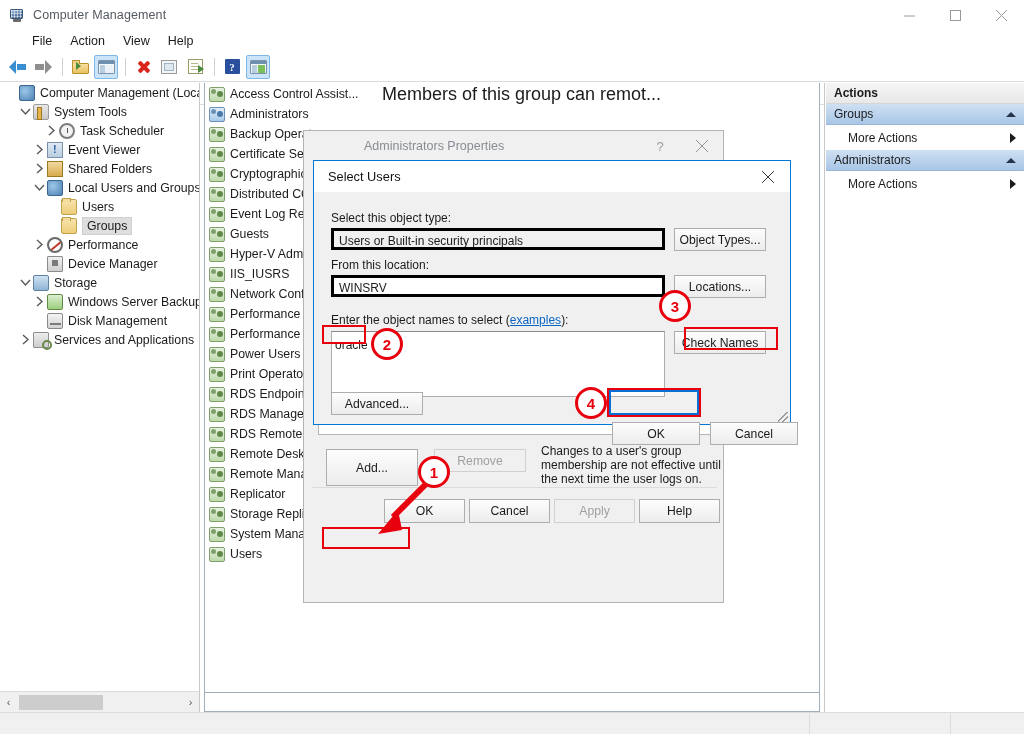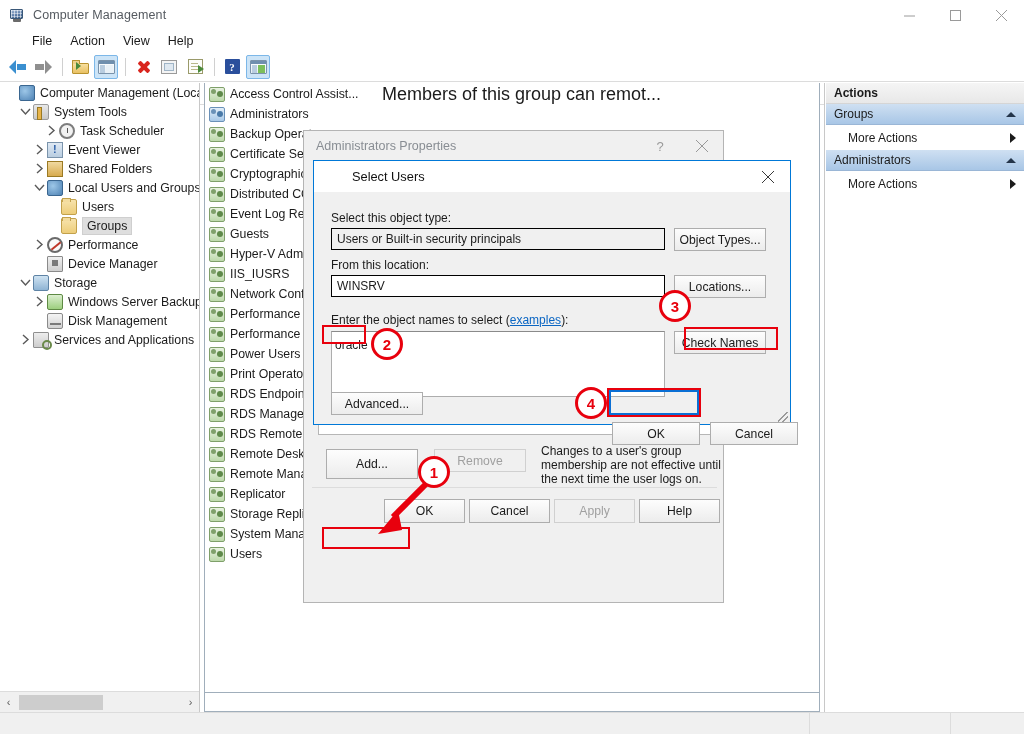--- a/index.html
+++ b/index.html
@@ -211,58 +211,58 @@
     position:absolute; left:0; bottom:0; width:1024px; height:22px;
     background:#f0f0f0; border-top:1px solid #dcdcdc; display:flex;
   }
   .sb-seg { height:21px; border-right:1px solid #dcdcdc; }
 
   
   .dlg-props {
     position:absolute; left:303px; top:130px; width:421px; height:473px;
     background:#f0f0f0; border:1px solid #b4b4b4; box-shadow:0 0 0 0 rgba(0,0,0,0);
   }
-  .dlg-props .tbar { height:30px; display:flex; align-items:center; background:#f0f0f0; }
+  .dlg-props .tbar { height:30px; display:flex; align-items:center; background:#f0f0f0;padding-left:48px; }
   .dlg-props .tbar .ttl { font-size:12.5px; color:#888d93; padding-left:12px; }
   .dlg-props .tbar .tb-right { margin-left:auto; display:flex; }
   .dlg-props .tbar .hbtn { width:42px; height:29px; display:flex;align-items:center;justify-content:center;
                            color:#999; font-size:13px; }
   .props-body { position:absolute; left:0; top:30px; right:0; bottom:0; background:#f0f0f0; }
   .members-box {
     position:absolute; left:14px; top:137px; width:393px; height:137px;
     background:#ffffff; border:1px solid #b6b6b6;
   }
   .btn {
     background:linear-gradient(#fdfdfd,#ececec); border:1px solid #adadad;
     font-size:12.2px; color:#1b1b1b; display:flex; align-items:center; justify-content:center;
     font-family:"Liberation Sans", sans-serif;
   }
   .btn.disabled { color:#a0a0a0; background:#f0f0f0; border-color:#d0d0d0; }
-  .btn-add { position:absolute; left:22px; top:288px; width:92px; height:30px; }
+  .btn-add { position:absolute; left:22px; top:288px; width:92px; height:37px; }
   .btn-remove { position:absolute; left:130px; top:288px; width:92px; height:23px; }
   .props-note {
     position:absolute; left:237px; top:283px; width:180px; font-size:12px; color:#1b1b1b; line-height:14px;
   }
   .props-sep { position:absolute; left:8px; top:326px; width:405px; height:1px; background:#dcdcdc;}
   .props-footer { position:absolute; left:0; top:332px; width:421px; height:40px; }
   .pf-btn { position:absolute; top:6px; width:81px; height:24px; }
 
   
   .dlg-sel {
     position:absolute; left:313px; top:160px; width:478px; height:265px;
     background:#f0f0f0; border:1px solid #0078d7;
   }
-  .sel-tbar { height:31px; background:#ffffff; display:flex; align-items:center;padding-left:24px; }
+  .sel-tbar { height:31px; background:#ffffff; display:flex; align-items:center; }
   .sel-tbar .ttl { font-size:12.8px; color:#111; padding-left:14px; font-weight:400; }
   .sel-close { margin-left:auto; width:44px; height:30px; display:flex; align-items:center;
                justify-content:center; color:#3a3a3a; font-size:13px; }
   .sel-body { position:absolute; left:0; top:31px; right:0; bottom:0; background:#f0f0f0; }
   .sel-lbl { position:absolute; font-size:12px; color:#1b1b1b; }
   .sel-field {
-    position:absolute; background:#f0f0f0; border:1px solid #000000;
+    position:absolute; background:#f0f0f0; border:3px solid #000000;
     font-size:12px; color:#1b1b1b; padding:3px 5px 0 5px; overflow:hidden; white-space:nowrap;
   }
   .sel-field.white { background:#ffffff; }
   .sel-btn { position:absolute; width:92px; height:23px; }
   .names-box {
     position:absolute; left:17px; top:139px; width:334px; height:66px;
     background:#ffffff; border-top:1px solid #8a8a8a; border-left:1px solid #adadad;
     border-right:1px solid #adadad; border-bottom:1px solid #adadad;
   }
   .names-text { position:absolute; left:3px; top:6px; font-size:12px; color:#1b1b1b; }

